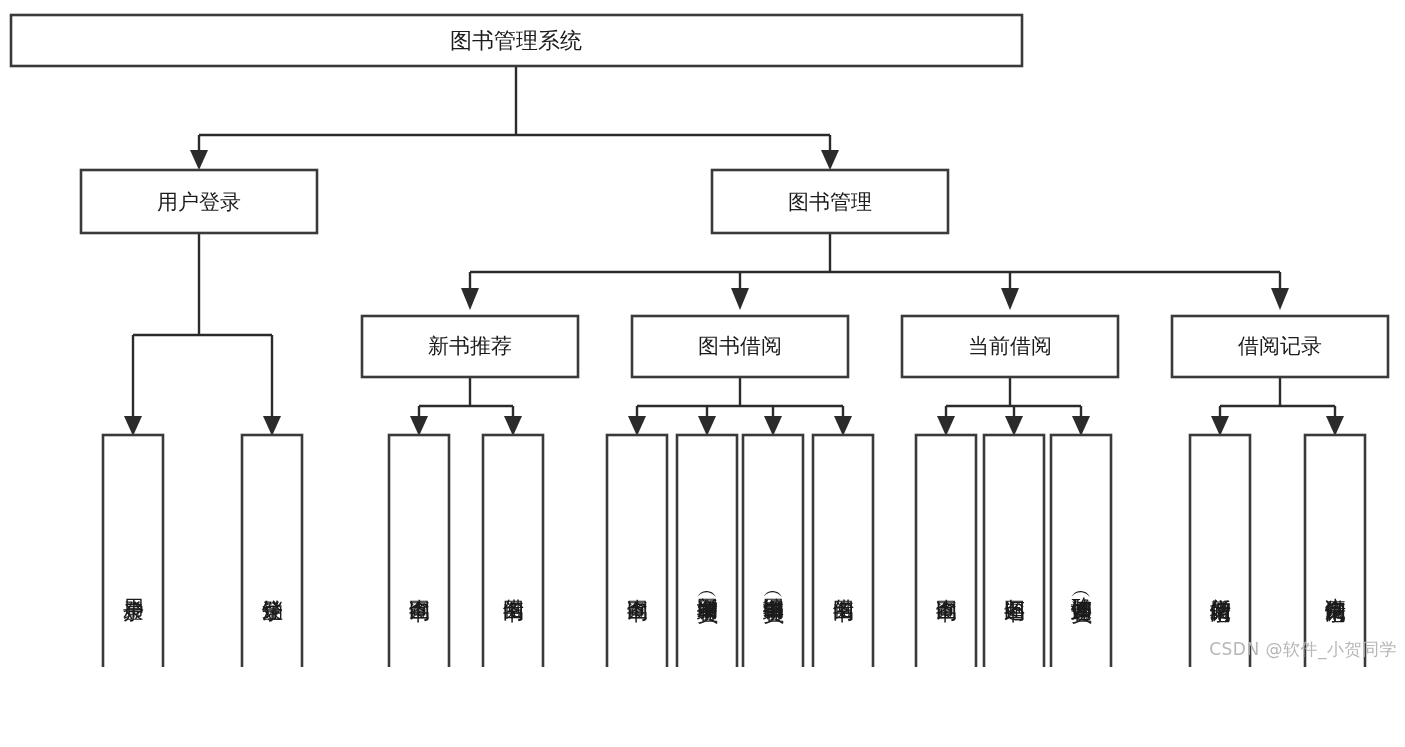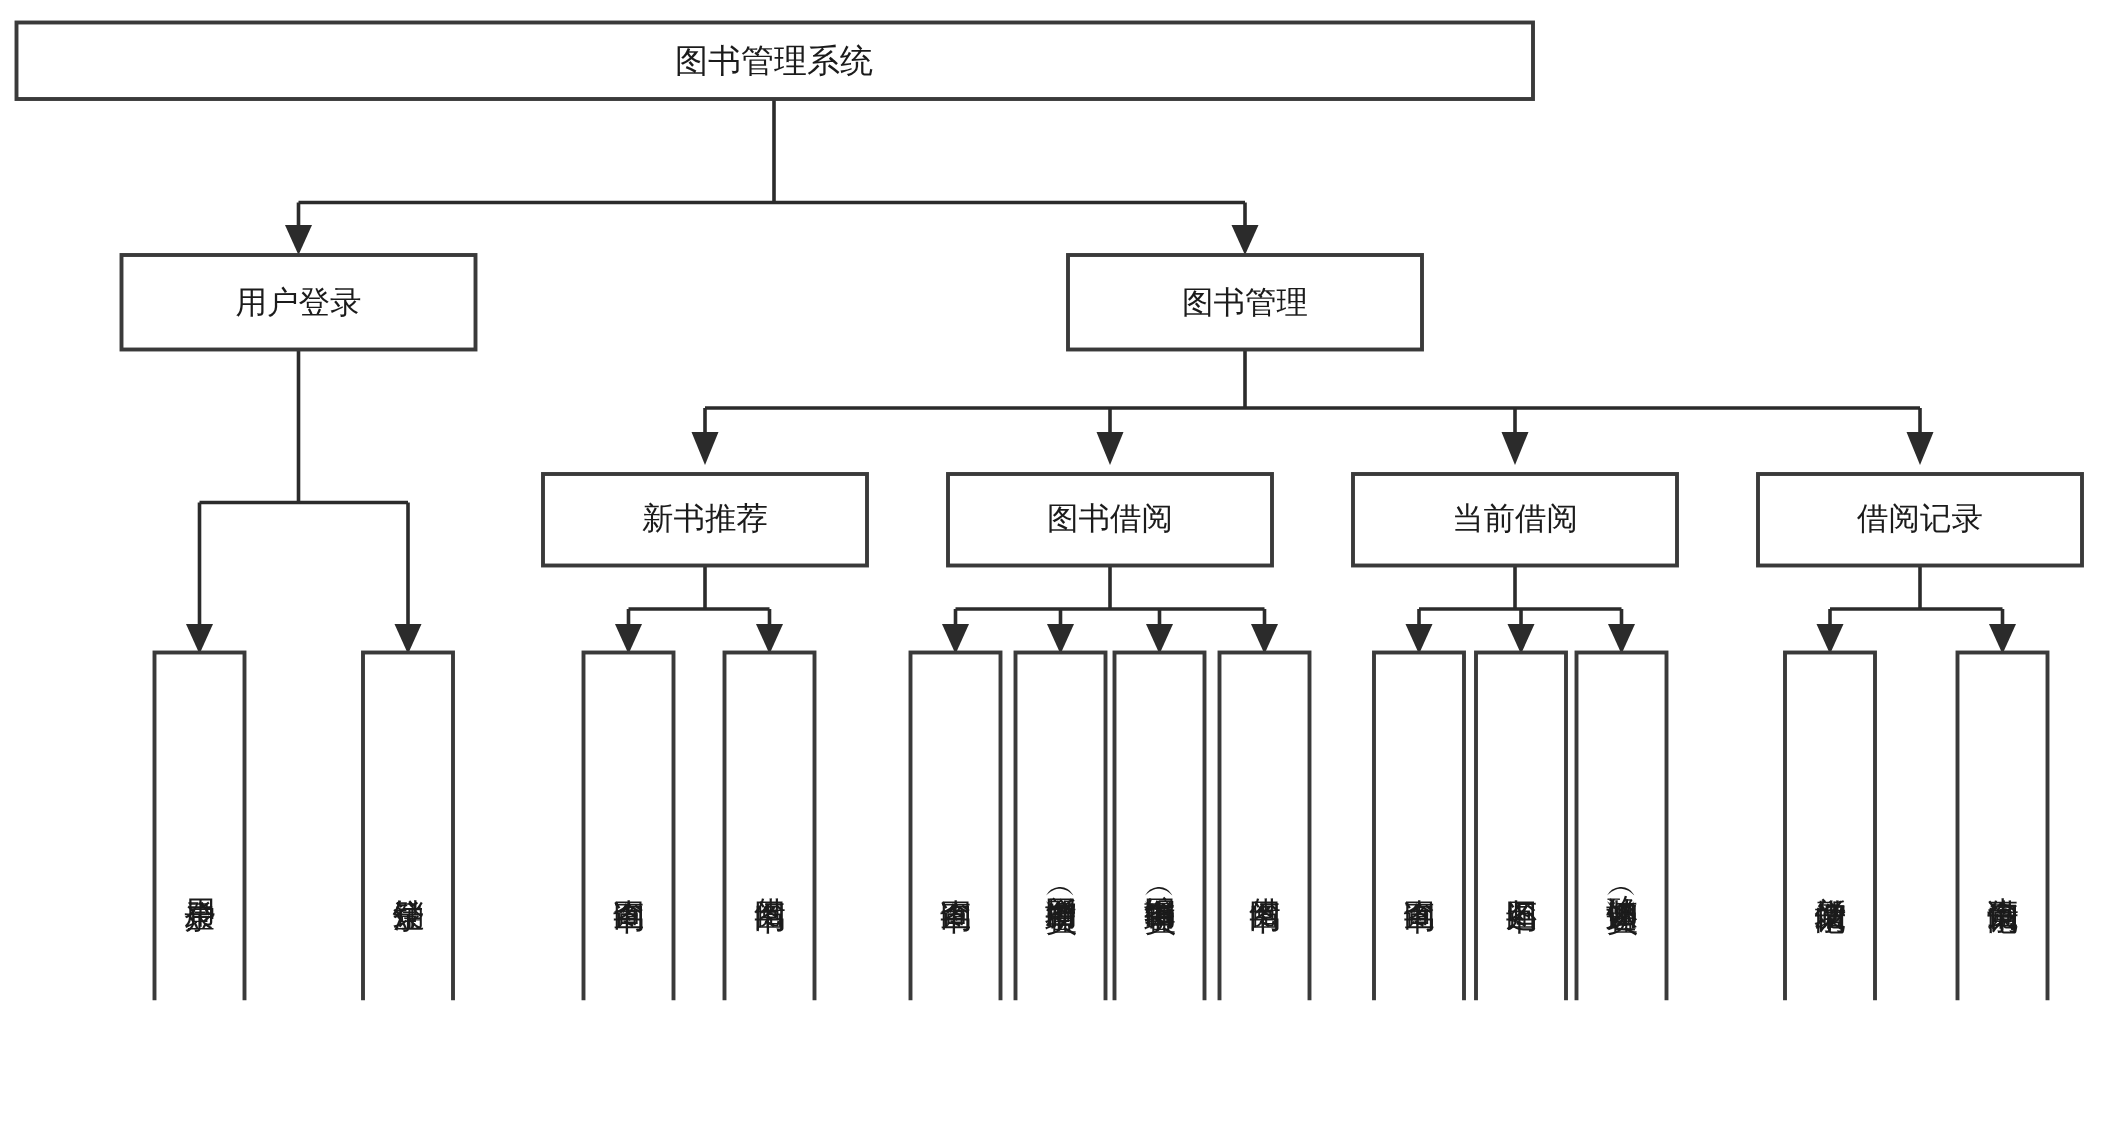--- a/index.html
+++ b/index.html
@@ -246,14 +246,15 @@
   <div class="leaf-label-wrap" style="left:743px; top:435px; width:60px; height:298px;">编辑图书（管理员）</div>
   <div class="leaf-label-wrap" style="left:813px; top:435px; width:60px; height:298px;">借阅图书</div>
 
   <div class="leaf-label-wrap" style="left:916px; top:435px; width:60px; height:298px;">查询图书</div>
   <div class="leaf-label-wrap" style="left:984px; top:435px; width:60px; height:298px;">归还图书</div>
   <div class="leaf-label-wrap" style="left:1051px; top:435px; width:60px; height:298px;">确认归还（管理员）</div>
 
   <div class="leaf-label-wrap" style="left:1190px; top:435px; width:60px; height:298px;">新增借阅记录</div>
   <div class="leaf-label-wrap" style="left:1305px; top:435px; width:60px; height:298px;">查询借阅记录</div>
 
+  <div class="watermark">CSDN @软件_小贺同学</div>
 
 </div>
 
 </body></html>

